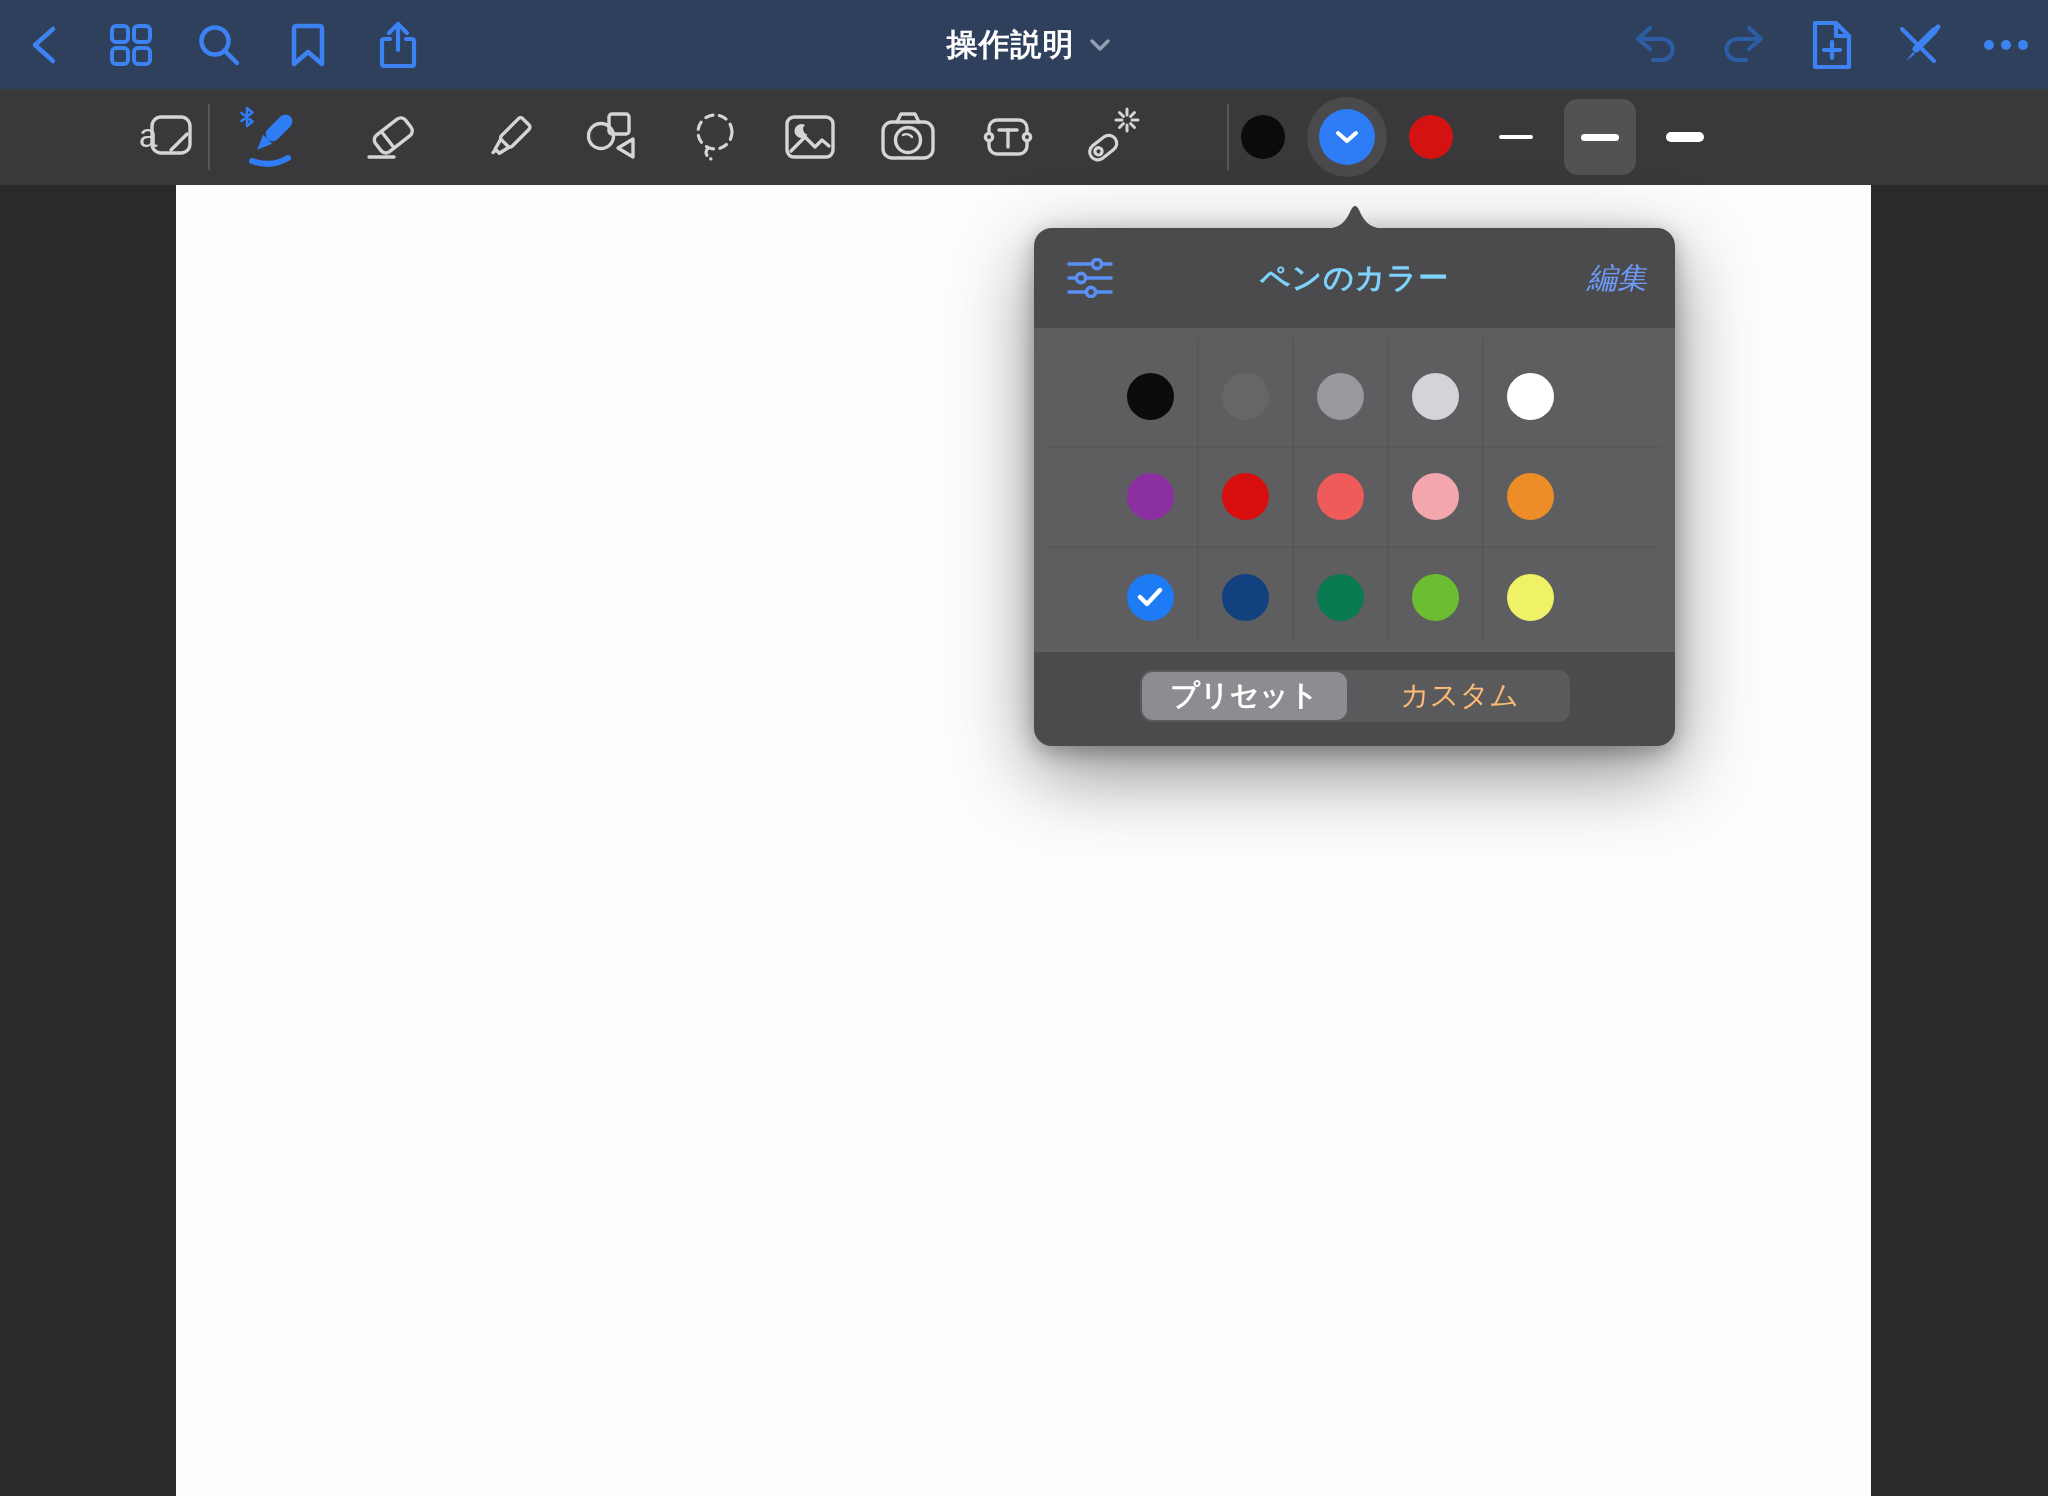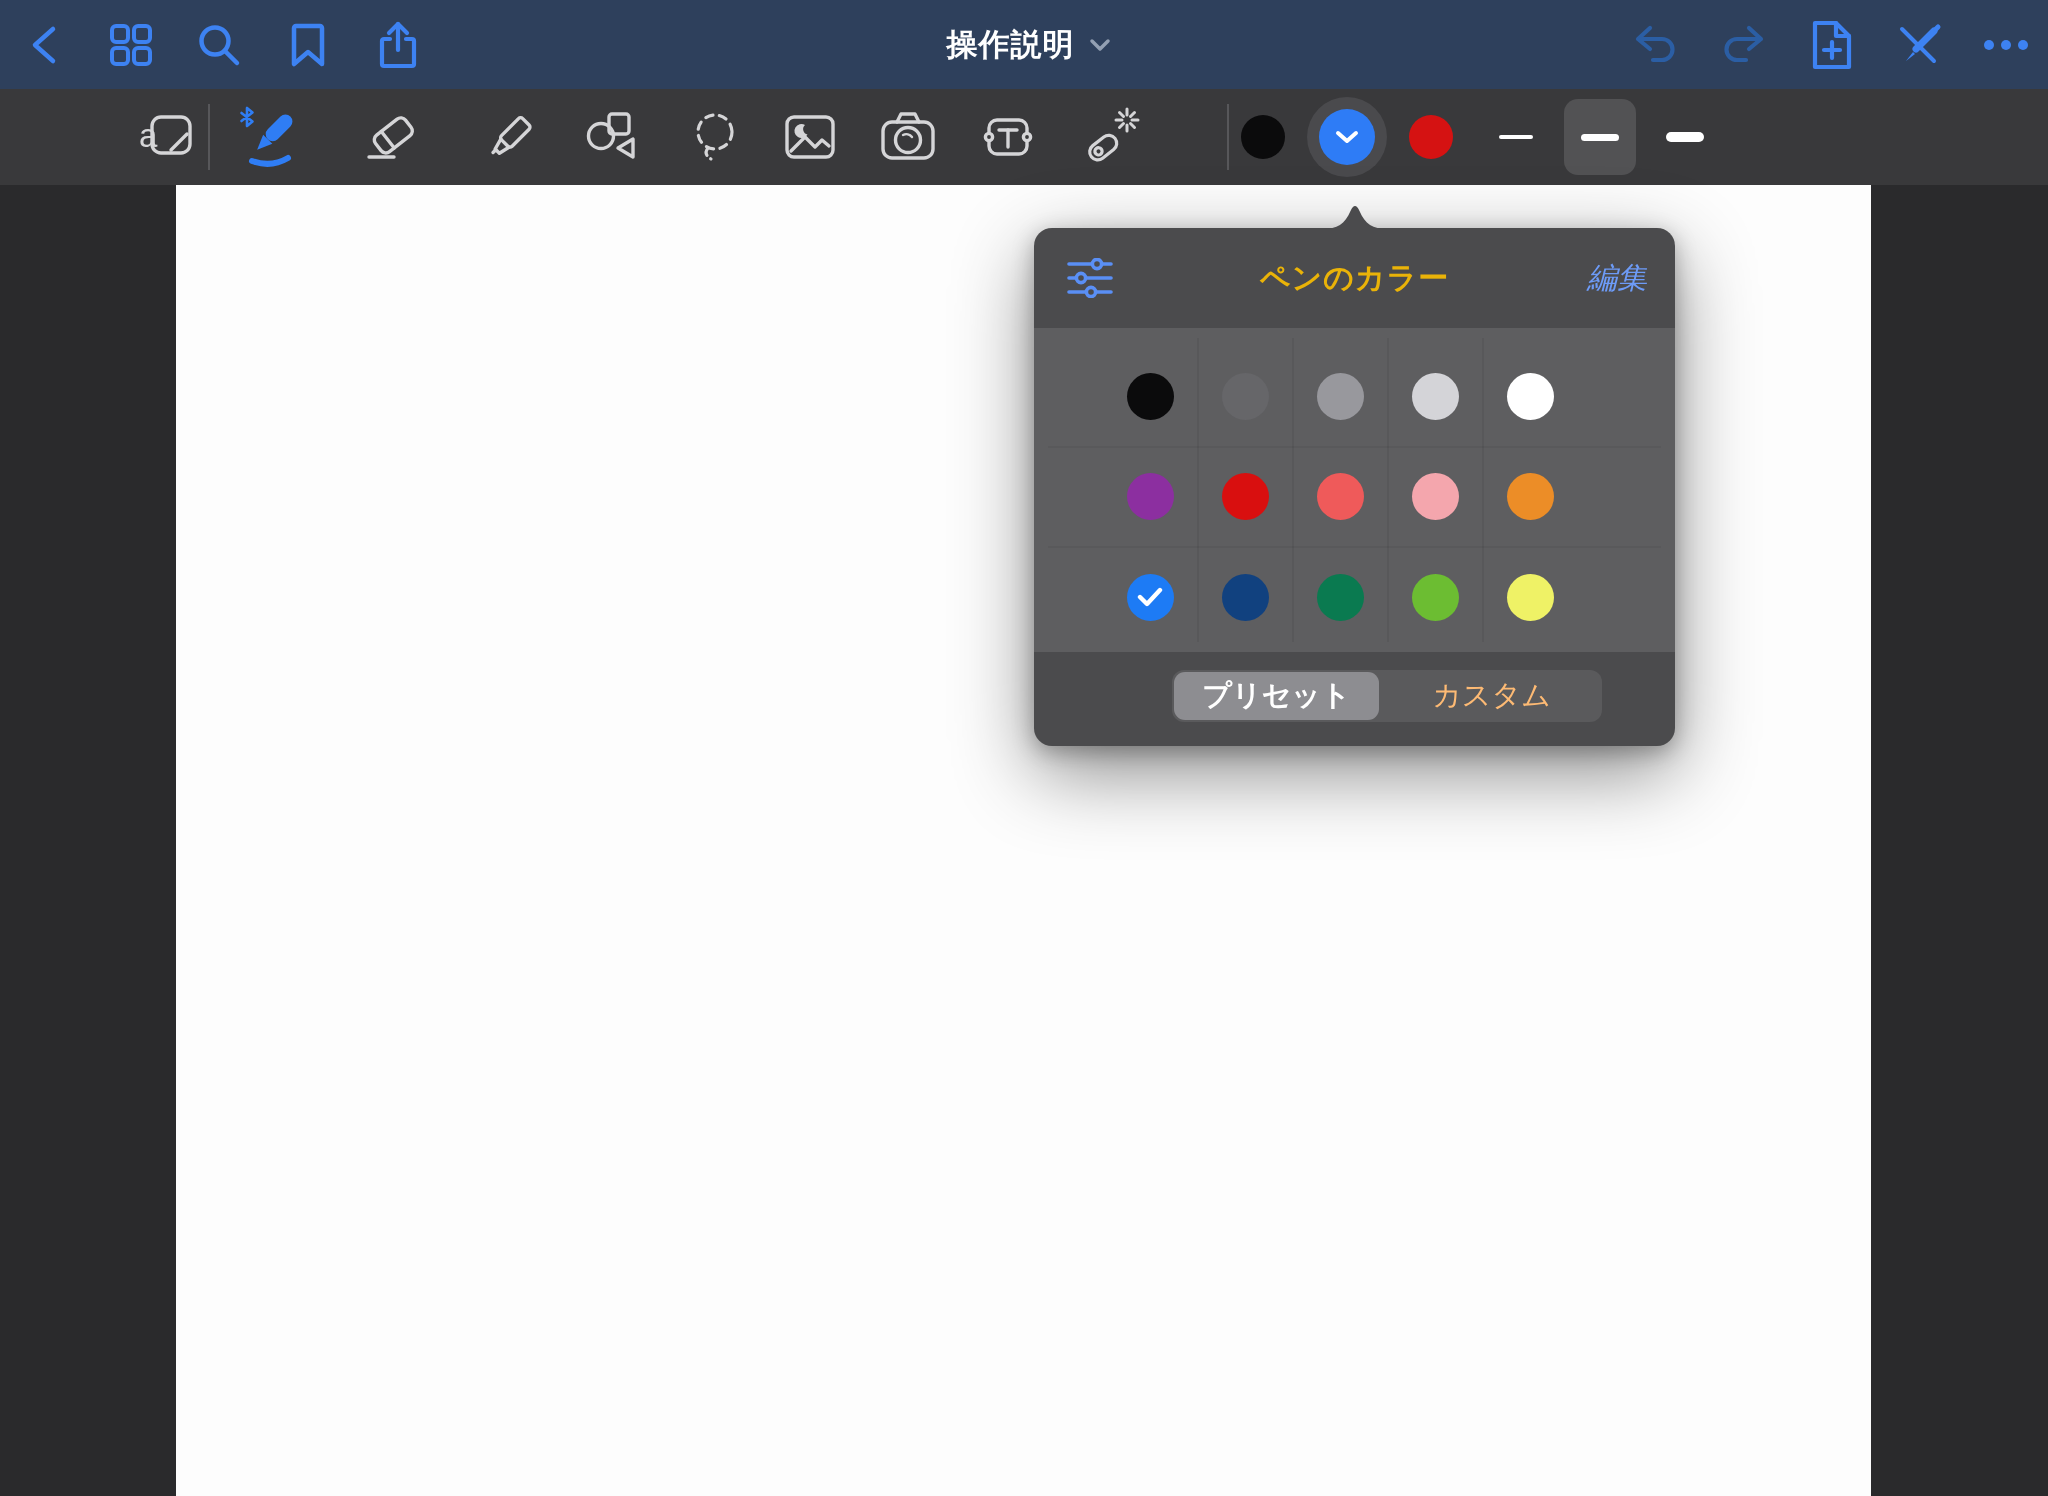--- a/index.html
+++ b/index.html
@@ -29,30 +29,30 @@
   .wline{background:#ffffff;border-radius:99px;}
 
   
   .page{position:absolute;left:176px;top:185px;width:1695px;height:1311px;background:#fdfdfd;}
 
   
   .popover{position:absolute;left:1034px;top:228px;width:641px;height:518px;border-radius:18px;background:#4b4b4d;
            box-shadow:0 26px 80px rgba(0,0,0,.45),0 6px 22px rgba(0,0,0,.28);z-index:10;}
   .pop-arrow{position:absolute;left:289px;top:-25px;}
   .pop-header{position:absolute;left:0;top:0;right:0;height:100px;}
-  .pop-title{position:absolute;left:0;right:0;top:0;height:100px;line-height:100px;text-align:center;color:#eab308;font-size:30px;font-weight:700;letter-spacing:1px;}
+  .pop-title{position:absolute;left:0;right:0;top:0;height:100px;line-height:100px;text-align:center;color:#7dd3fc;font-size:30px;font-weight:700;letter-spacing:1px;}
   .pop-settings{position:absolute;left:33px;top:30px;width:46px;height:40px;background:none;border:none;padding:0;cursor:pointer;}
   .pop-edit{position:absolute;right:28px;top:0;height:100px;line-height:100px;background:none;border:none;padding:0;color:#6d9bf7;font-size:30px;cursor:pointer;font-family:inherit;font-style:italic;}
   .grid-panel{position:absolute;left:0;top:100px;right:0;height:324px;background:#5e5e60;}
   .colsep{position:absolute;top:10px;height:304px;width:2px;background:rgba(0,0,0,.06);}
   .rowsep{position:absolute;left:14px;right:14px;height:2px;background:rgba(0,0,0,.05);}
   .swatch-cell{position:absolute;width:64px;height:64px;display:flex;align-items:center;justify-content:center;background:none;border:none;padding:0;cursor:pointer;}
   .swatch-cell .dot{width:47px;height:47px;border-radius:50%;display:flex;align-items:center;justify-content:center;}
   .pop-footer{position:absolute;left:0;top:424px;right:0;height:94px;}
-  .segmented{position:absolute;left:106px;top:18px;width:430px;height:52px;background:#5a5a5c;border-radius:12px;display:flex;margin-left:32px;}
+  .segmented{position:absolute;left:106px;top:18px;width:430px;height:52px;background:#5a5a5c;border-radius:12px;display:flex;}
   .seg{flex:1;display:flex;align-items:center;justify-content:center;color:#fdba74;font-size:29px;border:none;background:none;cursor:pointer;font-family:inherit;border-radius:11px;}
   .seg.selected{background:#8d8d91;color:#ffffff;font-weight:700;margin:2px;flex:0 0 205px;}
 </style>
 </head>
 <body>
 
 <div class="navbar">
   <button class="nav-btn" style="left:19px">
     <svg width="34" height="44" viewBox="0 0 34 44">
         <polyline points="26,6 8,22 26,38" fill="none" stroke="#3d82f2" stroke-width="4.5" stroke-linecap="round" stroke-linejoin="round"></polyline>

